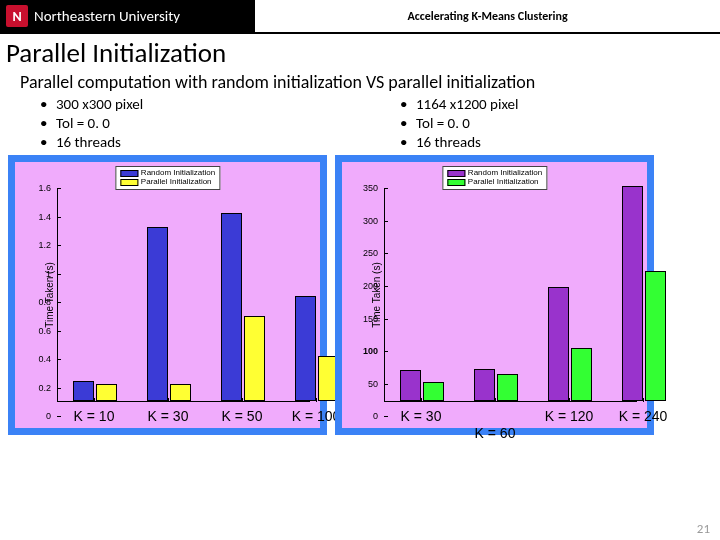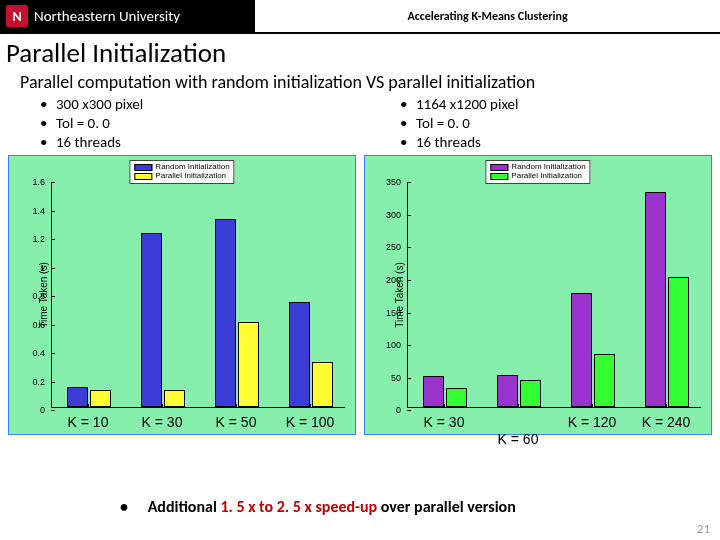--- a/index.html
+++ b/index.html
@@ -14,21 +14,21 @@
 
   .section-title { font-size: 27px; font-weight: 400; padding: 2px 6px 0 6px; }
   .subtitle { font-size: 18px; padding: 0 20px; margin-top: 2px; }
   .subrow { display: flex; }
   .subcol { width: 50%; padding: 2px 10px 2px 40px; font-size: 15px; }
   .subcol ul { list-style: none; }
   .subcol li { position: relative; padding-left: 16px; line-height: 1.25; }
   .subcol li::before { content: "•"; position: absolute; left: 0; top: 0; }
 
   .charts { display: flex; gap: 8px; padding: 2px 8px 0 8px; }
-  .chart { width: 348px; height: 280px; border: 1px solid #3b82f6; position: relative; background: #86efac; font-family: Arial, sans-serif; }
+  .chart { width: 319px; height: 280px; border: 7px solid #3b82f6; position: relative; background: #f0abfc; font-family: Arial, sans-serif; }
   .plot { position: absolute; left: 42px; top: 26px; right: 10px; bottom: 26px; border-left: 1px solid #000; border-bottom: 1px solid #000; }
   .y-ticks { position: absolute; left: 0; top: 26px; bottom: 26px; width: 40px; }
   .y-tick { position: absolute; right: 4px; font-size: 9px; transform: translateY(-50%); }
   .y-tickline { position: absolute; left: 42px; width: 4px; height: 1px; background: #000; }
   .x-ticks { position: absolute; left: 42px; right: 10px; bottom: 0; height: 24px; }
   .x-tick { position: absolute; top: 4px; font-size: 14px; transform: translateX(-50%); white-space: nowrap; }
   .x-tickline { position: absolute; bottom: 26px; width: 1px; height: 4px; background: #000; }
   .ylabel { position: absolute; left: 2px; top: 50%; transform: translateY(-50%) rotate(-90deg); transform-origin: center; font-size: 10px; white-space: nowrap; }
 
   .legend { position: absolute; top: 4px; left: 50%; transform: translateX(-50%); border: 1px solid #444; background: #fff; padding: 2px 4px; font-size: 8px; line-height: 1.1; }
@@ -139,21 +139,21 @@
           </div>
         <div class="legend-row">
             <span class="swatch" id="sw1b" style="background: rgb(51, 255, 51);"></span>
             <span>Parallel Initialization</span>
           </div>
       </div>
       <div class="ylabel">Time Taken (s)</div>
       <div class="y-ticks" id="yt1">
           <div class="y-tick" style="top: 228px;">0</div>
           <div class="y-tick" style="top: 195.429px;">50</div>
-          <div class="y-tick" style="top: 162.857px;">100</div>
+          <div class="y-tick" style="top: 162.857px; font-weight: bold;">100</div>
           <div class="y-tick" style="top: 130.286px;">150</div>
           <div class="y-tick" style="top: 97.7143px;">200</div>
           <div class="y-tick" style="top: 65.1429px;">250</div>
           <div class="y-tick" style="top: 32.5714px;">300</div>
           <div class="y-tick" style="top: 0px;">350</div>
         </div>
       <div class="plot" id="plot1">
           <div class="bar" style="width: 20.72px; height: 31.2686px; background: rgb(153, 51, 204); left: 15.28px;"></div>
           <div class="bar" style="width: 20.72px; height: 19.5429px; background: rgb(51, 255, 51); left: 38px;"></div>
           <div class="bar" style="width: 20.72px; height: 32.5714px; background: rgb(153, 51, 204); left: 89.28px;"></div>
@@ -177,19 +177,15 @@
         <div class="y-tickline" style="top: 91.1429px;"></div>
         <div class="y-tickline" style="top: 58.5714px;"></div>
         <div class="y-tickline" style="top: 26px;"></div>
         <div class="x-tickline" style="left: 79px;"></div>
         <div class="x-tickline" style="left: 153px;"></div>
         <div class="x-tickline" style="left: 227px;"></div>
         <div class="x-tickline" style="left: 301px;"></div>
       </div>
   </div>
 
-  <div class="conclusion">
-    <span class="bullet">•</span>
-    <span>Additional </span><span class="red">1. 5 x to 2. 5 x speed-up</span><span> over parallel version</span>
-  </div>
 
   <div class="pagenum">21</div>
 </div>
 
 </body></html>

